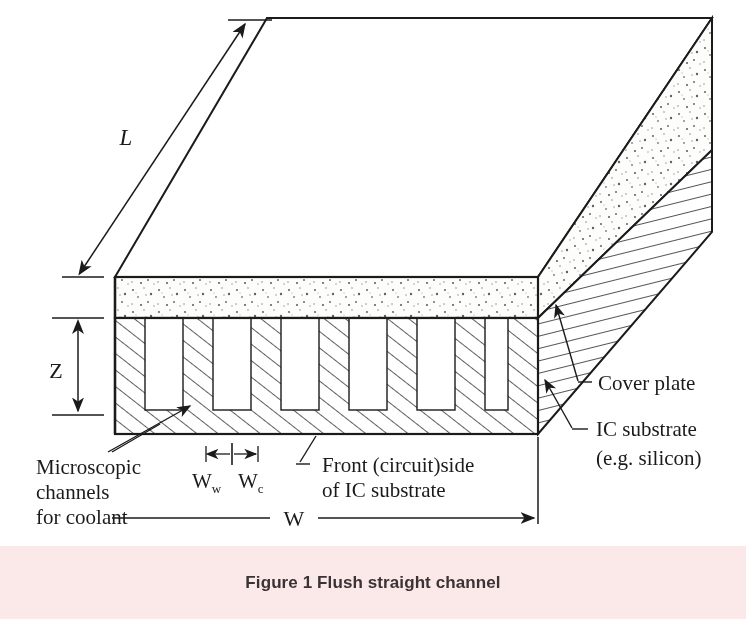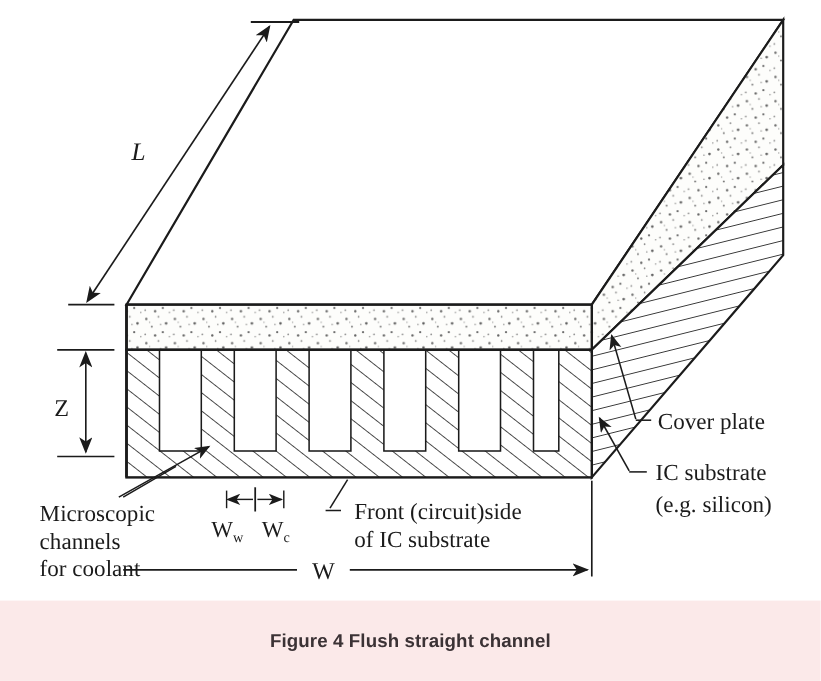--- a/index.html
+++ b/index.html
@@ -222,16 +222,16 @@
         <text class="dlabel" x="596" y="436">
           <tspan x="596" dy="0">IC substrate</tspan>
           <tspan x="596" dy="29">(e.g. silicon)</tspan>
         </text>
       </g>
 
     </svg>
   </div>
 
   <div id="caption-band">
-    <span id="caption-text">Figure 4 Flush straight channel</span>
+    <span id="caption-text">Figure 1 Flush straight channel</span>
   </div>
 
 </div>
 
 </body></html>

